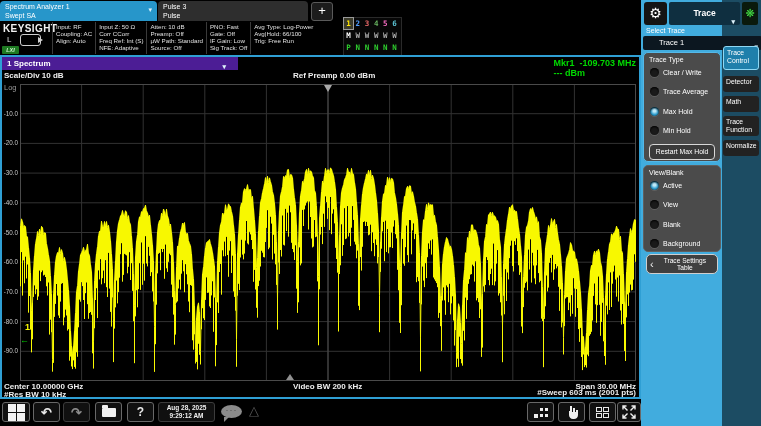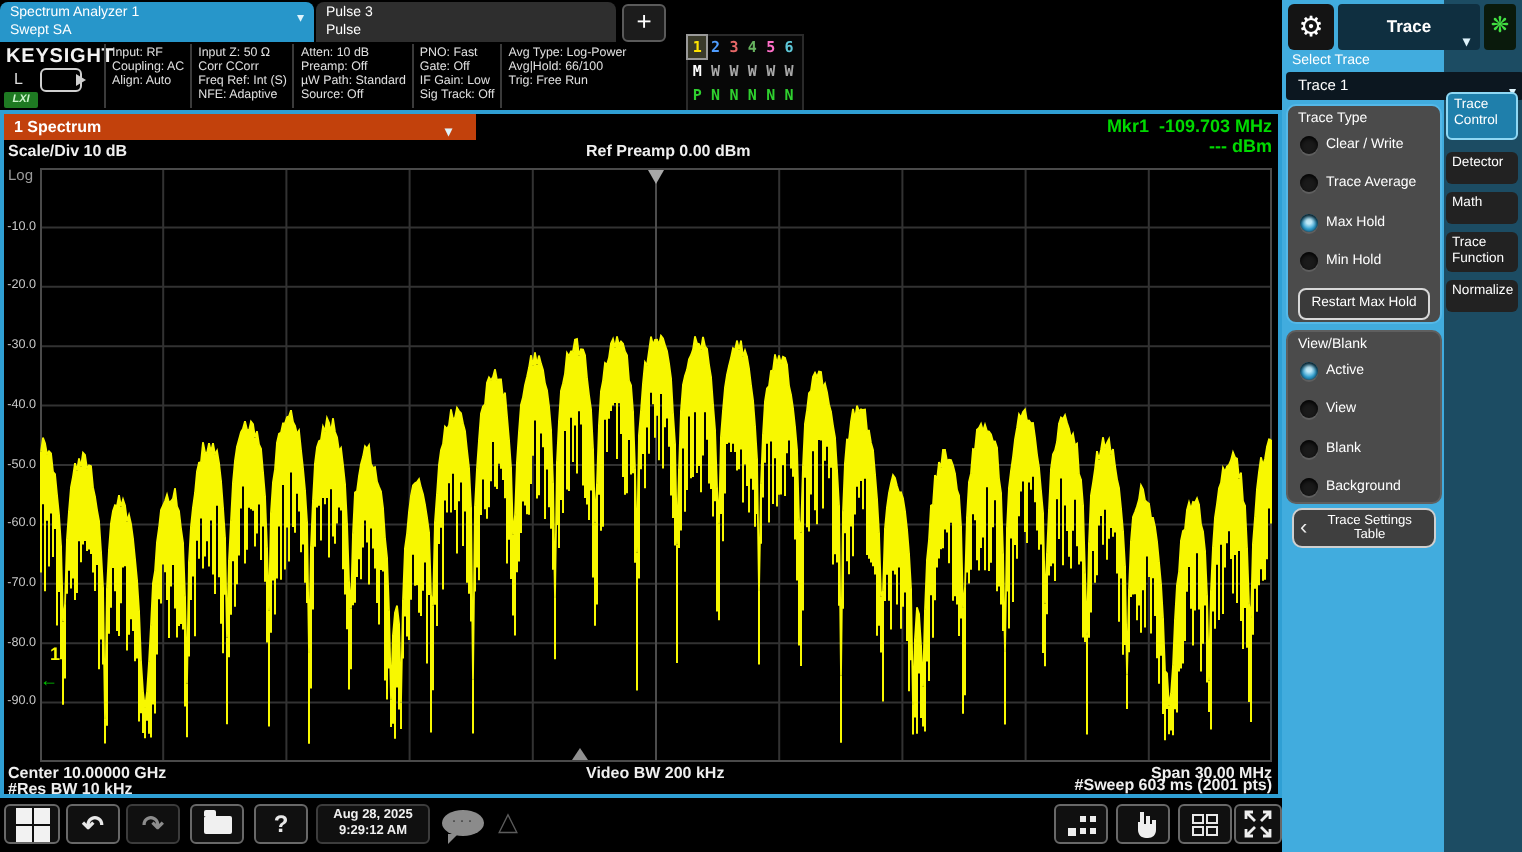--- a/index.html
+++ b/index.html
@@ -28,25 +28,25 @@
     color:#e0e0e0;white-space:nowrap;box-sizing:border-box;}
   #legend{left:343px;top:-4px;width:57px;height:37px;background:#070707;border:1px solid #2a2a2a;
     font-family:"DejaVu Sans Mono",monospace;}
   .legrow{display:flex;height:12px;}
   .legcell{width:9.2px;height:11px;font-size:7.5px;font-weight:bold;text-align:center;line-height:11px;}
   .legcell.sel{background:#3a3a2a;outline:1px solid #999;}
   
   .blueline{left:0;width:641px;height:2px;background:#2f9fd4;}
   #win{left:0;top:57px;width:641px;height:340px;background:#000;border-left:2px solid #2f9fd4;
     border-right:2px solid #2f9fd4;box-sizing:border-box;}
-  #wintab{left:0;top:0;width:236px;height:13px;background:#c2410c;color:#fff;font-size:8px;
+  #wintab{left:0;top:0;width:236px;height:13px;background:#4c1d95;color:#fff;font-size:8px;
     font-weight:bold;line-height:13px;padding-left:5px;box-sizing:border-box;}
   #wintab .tabcaret{top:3px;right:12px;}
   .ann{font-size:8px;font-weight:bold;color:#efefef;white-space:nowrap;}
-  #mkr{right:3px;top:1px;text-align:right;color:#00d900;font-weight:bold;}
+  #mkr{right:3px;top:1px;text-align:left;color:#00d900;font-weight:bold;}
   #mkr .l1{font-size:9px;} #mkr .l2{font-size:9px;}
   #loglbl{left:2px;top:26px;font-size:7.5px;color:#9a9a9a;}
   #ylabels{left:0;top:27px;width:16px;height:297px;}
   .ylab{position:absolute;right:0;font-size:6.3px;color:#c8c8c8;white-space:nowrap;}
   #plot{left:18px;top:27px;width:616px;height:297px;}
   #m1lbl{position:absolute;left:5px;top:238px;color:#f8f800;font-size:9px;font-weight:bold;}
   #m1arrow{position:absolute;left:0px;top:251px;color:#00cc00;font-size:9px;font-weight:bold;}
   .foot{font-size:8px;font-weight:bold;color:#efefef;white-space:nowrap;}
   
   #toolbar{left:0;top:399px;width:641px;height:27px;background:#000;}
@@ -71,21 +71,21 @@
   #panelstrip{left:81px;top:0;width:39px;height:426px;background:#1c4c63;}
   #gearbtn{left:3px;top:2px;width:23px;height:23px;background:#141414;border-radius:3px;color:#fff;
     font-size:14px;line-height:22px;text-align:center;}
   #menudrop{left:28px;top:2px;width:71px;height:23px;background:#0f2f40;border-radius:2px;color:#fff;
     font-size:8.5px;font-weight:bold;line-height:23px;text-align:center;}
   #menudrop .tabcaret{top:8px;}
   #busybtn{left:101px;top:2px;width:16px;height:23px;background:#0a1a0c;border-radius:2px;
     color:#43e043;font-size:11px;line-height:23px;text-align:center;}
   #sellbl{left:5px;top:27px;font-size:7px;color:#fff;}
   #seldrop{left:2px;top:36px;width:119px;height:14px;background:#0c1720;border-radius:2px;color:#fff;
-    font-size:7.5px;line-height:14px;padding-left:6px;box-sizing:border-box;}
+    font-size:7.5px;line-height:14px;padding-left:16px;box-sizing:border-box;}
   #seldrop .tabcaret{top:3.5px;right:4px;}
   .gpanel{left:2px;width:78px;background:#4b4b4b;border-radius:5px;box-sizing:border-box;
     padding:3px 5px;color:#fff;}
   #gp1{top:52px;height:110px;border:1.5px solid #54b8e8;}
   #gp2{top:165px;height:87px;border:1px solid #5f5f5f;}
   .gtitle{font-size:7px;color:#fff;margin-bottom:3px;}
   .radio-row{display:flex;align-items:center;height:12px;margin:0 0 7.5px 1px;}
   .radio{width:9px;height:9px;border-radius:50%;background:#1a1a1a;box-shadow:inset 0 1px 2px #000,0 1px 0 #5f5f5f;
     margin-right:4px;flex:none;}
   .radio.on{background:radial-gradient(circle at 50% 42%,#bfe9f8 0 1.2px,#2f9fd0 55%,#14506e 100%);}

